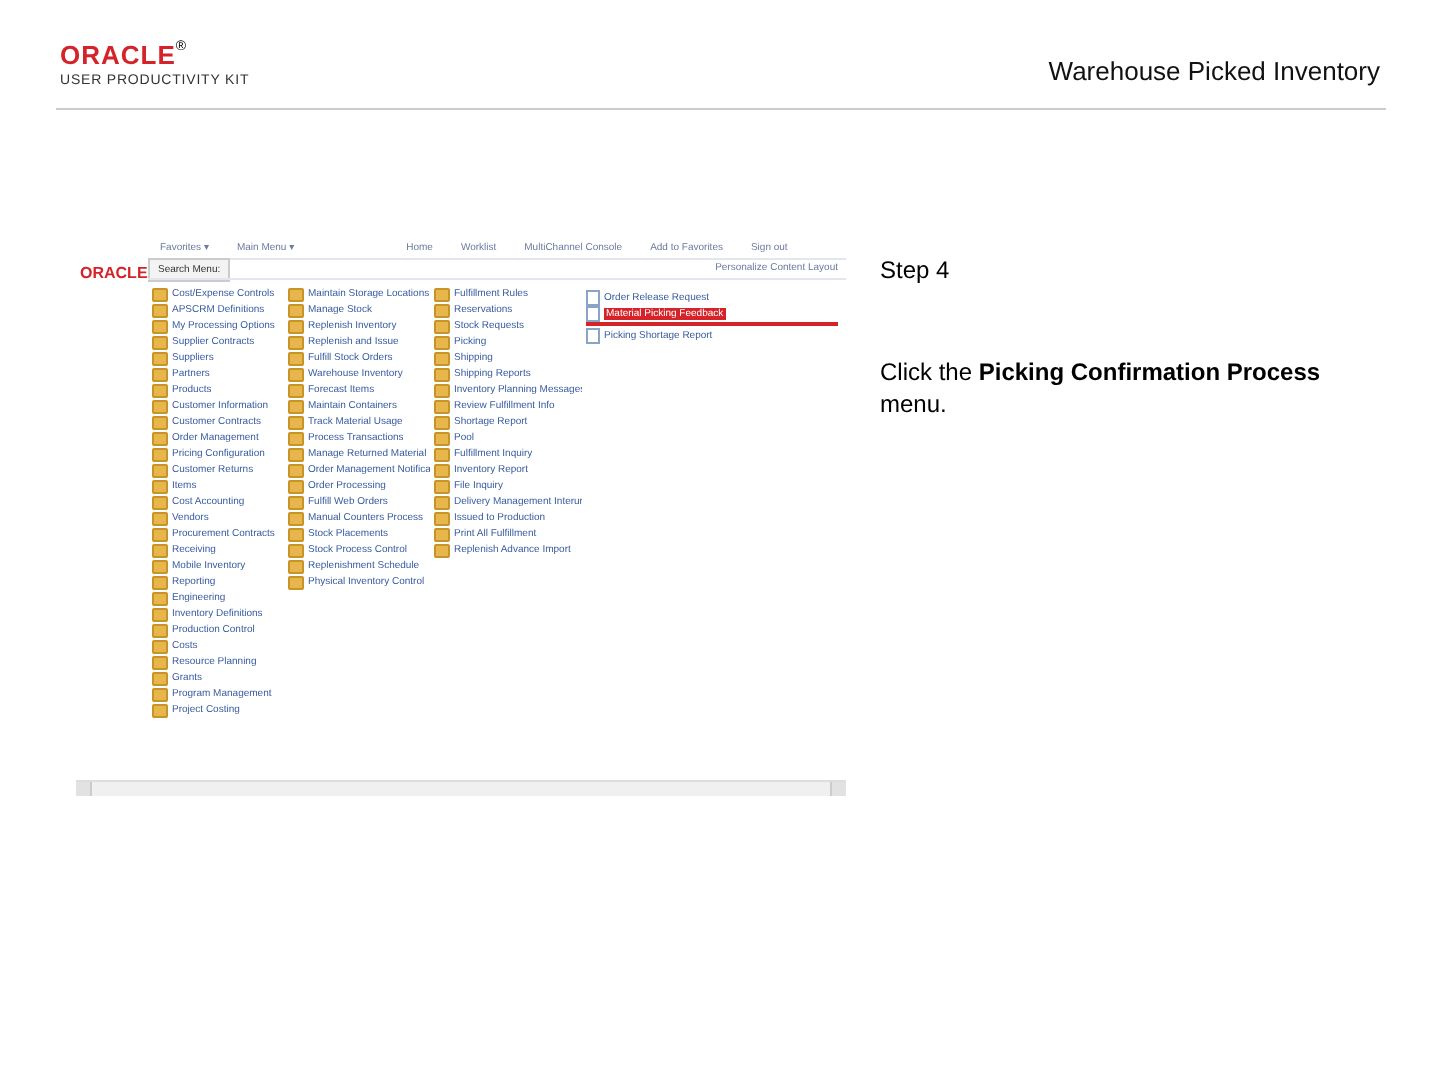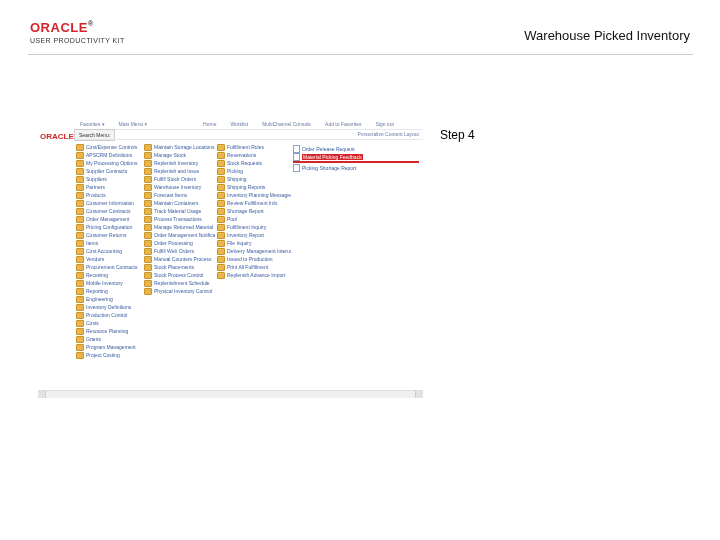--- a/index.html
+++ b/index.html
@@ -350,15 +350,18 @@
             <span>Picking Shortage Report</span>
           </div>
         </div>
     </div>
 
     <div class="scroll-h"></div>
   </div>
 
   <div class="instr">
     <div class="step">Step 4</div>
+    <div class="line">
+      <span>Click the </span><b>Picking Confirmation Process</b><span> menu.</span>
+    </div>
   </div>
 
 </div>
 
 </body></html>

